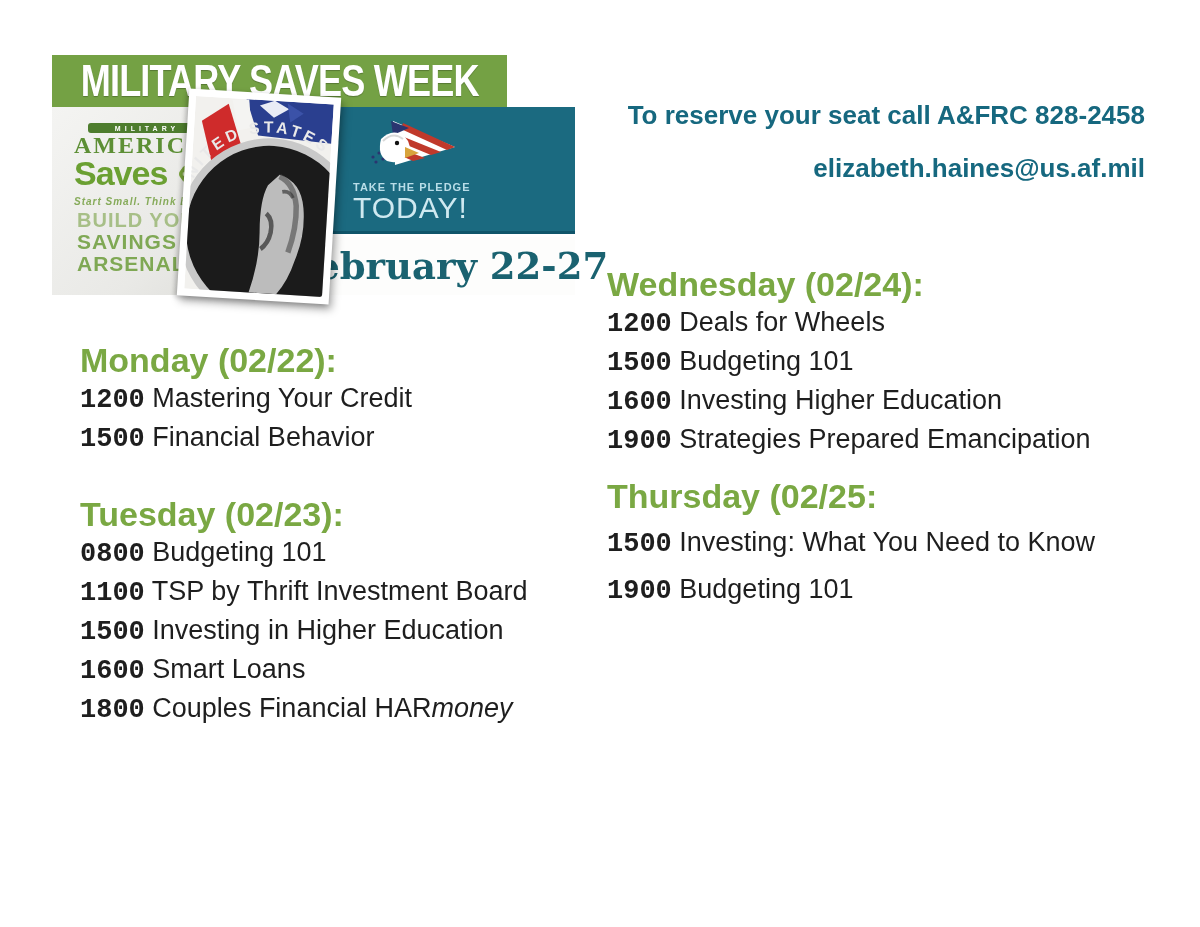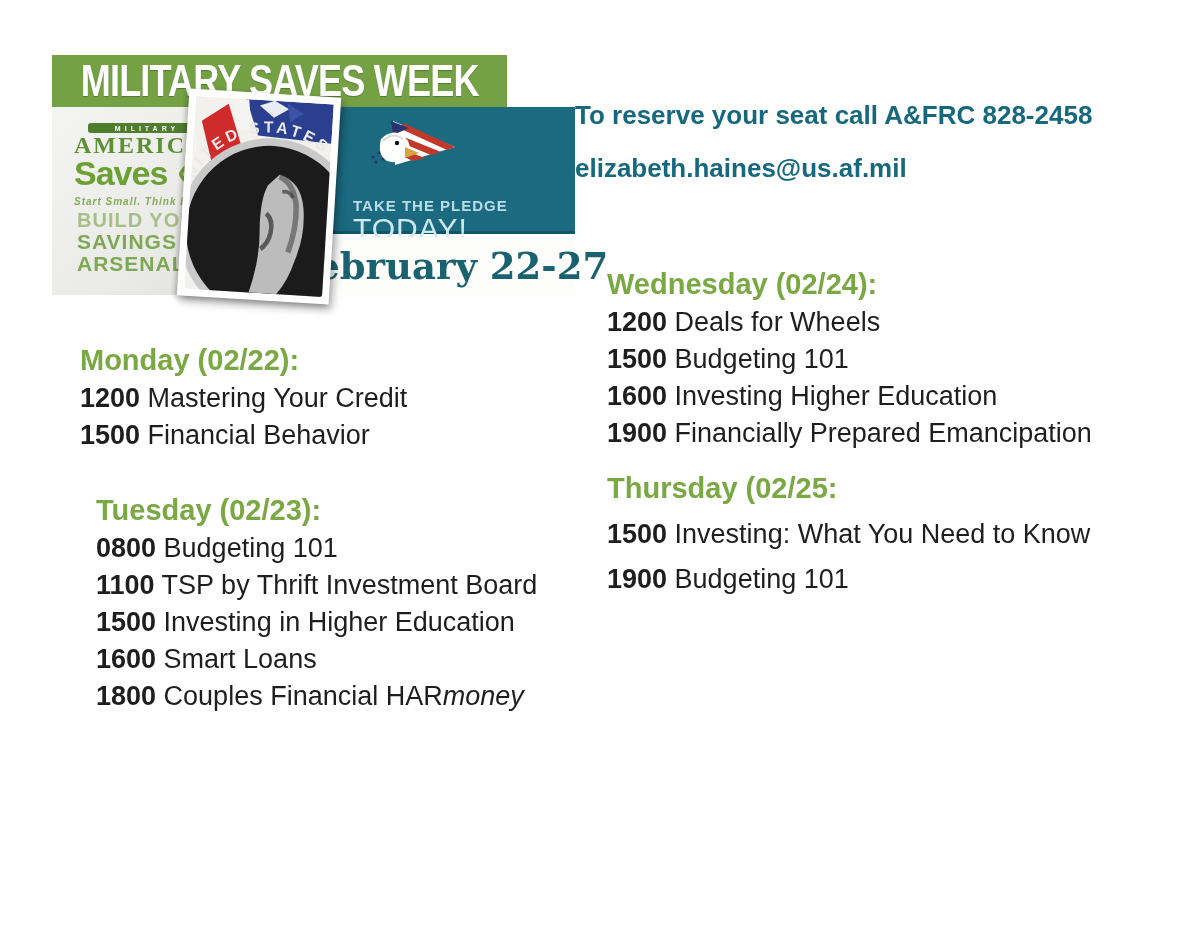--- a/index.html
+++ b/index.html
@@ -53,58 +53,58 @@
   .slogan { position:absolute; left:25px; top:102px; line-height:22px; letter-spacing:1px; }
   .slogan .l1 { color:#a7bf87; font-size:20px; font-weight:bold; }
   .slogan .l2, .slogan .l3 { color:#7fa854; font-size:21px; font-weight:bold; }
 
   .teal-panel {
     position:absolute; left:273px; top:52px; width:250px; height:127px;
     background:#1b6a80; border-bottom:3px solid #10556a;
   }
   .pledge-block { position:absolute; left:28px; top:12px; width:170px; text-align:left; }
   .eagle { display:block; margin-left:10px; }
-  .pledge-line1 { color:#b9dde8; font-size:15px; font-weight:bold; letter-spacing:1px; margin-top:20px; }
+  .pledge-line1 { color:#b9dde8; font-size:11px; font-weight:bold; letter-spacing:1px; margin-top:4px; }
   .pledge-line2 { color:#cfe9f0; font-size:30px; font-weight:normal; letter-spacing:1px; line-height:30px; }
 
   .dates-strip {
     position:absolute; left:273px; top:182px; width:250px; height:58px;
     background:#fdfdfc; display:flex; align-items:center; justify-content:center;
   }
   .dates-text {
     color:#1a6270; font-family:"DejaVu Serif", serif; font-weight:bold; font-size:37px;
     white-space:nowrap;
   }
 
   .coin-card {
     position:absolute; left:131px; top:38px; width:152px; height:207px;
     background:#ffffff; padding:7px; transform:rotate(3.5deg);
     box-shadow:3px 5px 9px rgba(0,0,0,.35), -2px 2px 5px rgba(0,0,0,.2);
   }
   .coin-card svg { display:block; width:100%; height:100%; }
 
   
-  .contact { position:absolute; left:575px; top:100px; width:570px; text-align:left; }
+  .contact { position:absolute; left:575px; top:100px; width:570px; text-align:right; }
   .contact-line1 { color:#16687f; font-weight:bold; font-size:26px; }
   .contact-line2 { color:#16687f; font-weight:bold; font-size:26px; margin-top:22px; }
 
   
   .col { position:absolute; color:#1e1e1e; }
   .col-left  { left:80px;  top:342px; width:490px; }
   .col-right { left:607px; top:266px; width:560px; }
 
   .day-heading {
-    color:#7aa843; font-weight:bold; font-size:29px; line-height:36px; margin-bottom:2px;
+    color:#7aa843; font-weight:bold; font-size:34px; line-height:36px; margin-bottom:2px;
     white-space:nowrap;
   }
   .session-row { font-size:27px; line-height:37px; white-space:nowrap; }
-  .session-time { font-weight:bold; }
+  .session-time { font-weight:bold;font-family:Liberation Mono, monospace; }
   .session-title em { font-style:italic; }
 
-  .col-left  .day-section + .day-section { margin-top:38px;margin-left:16px; }
+  .col-left  .day-section + .day-section { margin-top:38px; }
   .col-right .day-section + .day-section { margin-top:18px; }
   .day-section.spacious .session-row { line-height:45px; }
   .day-section.spacious .day-heading { margin-bottom:6px; }
 </style>
 </head>
 <body>
 
 <div class="page">
 
   <div class="banner">
@@ -203,21 +203,21 @@
         <div class="session-row"><span class="session-time">1600</span><span class="session-title"> Smart Loans</span></div>
         <div class="session-row"><span class="session-time">1800</span><span class="session-title"> Couples Financial HAR<em>money</em></span></div>
       </div>
     </div>
   <div class="col col-right">
       <div class="day-section">
         <div class="day-heading">Wednesday (02/24):</div>
         <div class="session-row"><span class="session-time">1200</span><span class="session-title"> Deals for Wheels</span></div>
         <div class="session-row"><span class="session-time">1500</span><span class="session-title"> Budgeting 101</span></div>
         <div class="session-row"><span class="session-time">1600</span><span class="session-title"> Investing Higher Education</span></div>
-        <div class="session-row"><span class="session-time">1900</span><span class="session-title"> Financially Prepared Emancipation</span></div>
+        <div class="session-row"><span class="session-time">1900</span><span class="session-title"> Strategies Prepared Emancipation</span></div>
       </div>
       <div class="day-section spacious">
         <div class="day-heading">Thursday (02/25:</div>
         <div class="session-row"><span class="session-time">1500</span><span class="session-title"> Investing: What You Need to Know</span></div>
         <div class="session-row"><span class="session-time">1900</span><span class="session-title"> Budgeting 101</span></div>
       </div>
       <div class="day-section spacious">
       </div>
     </div>
 

